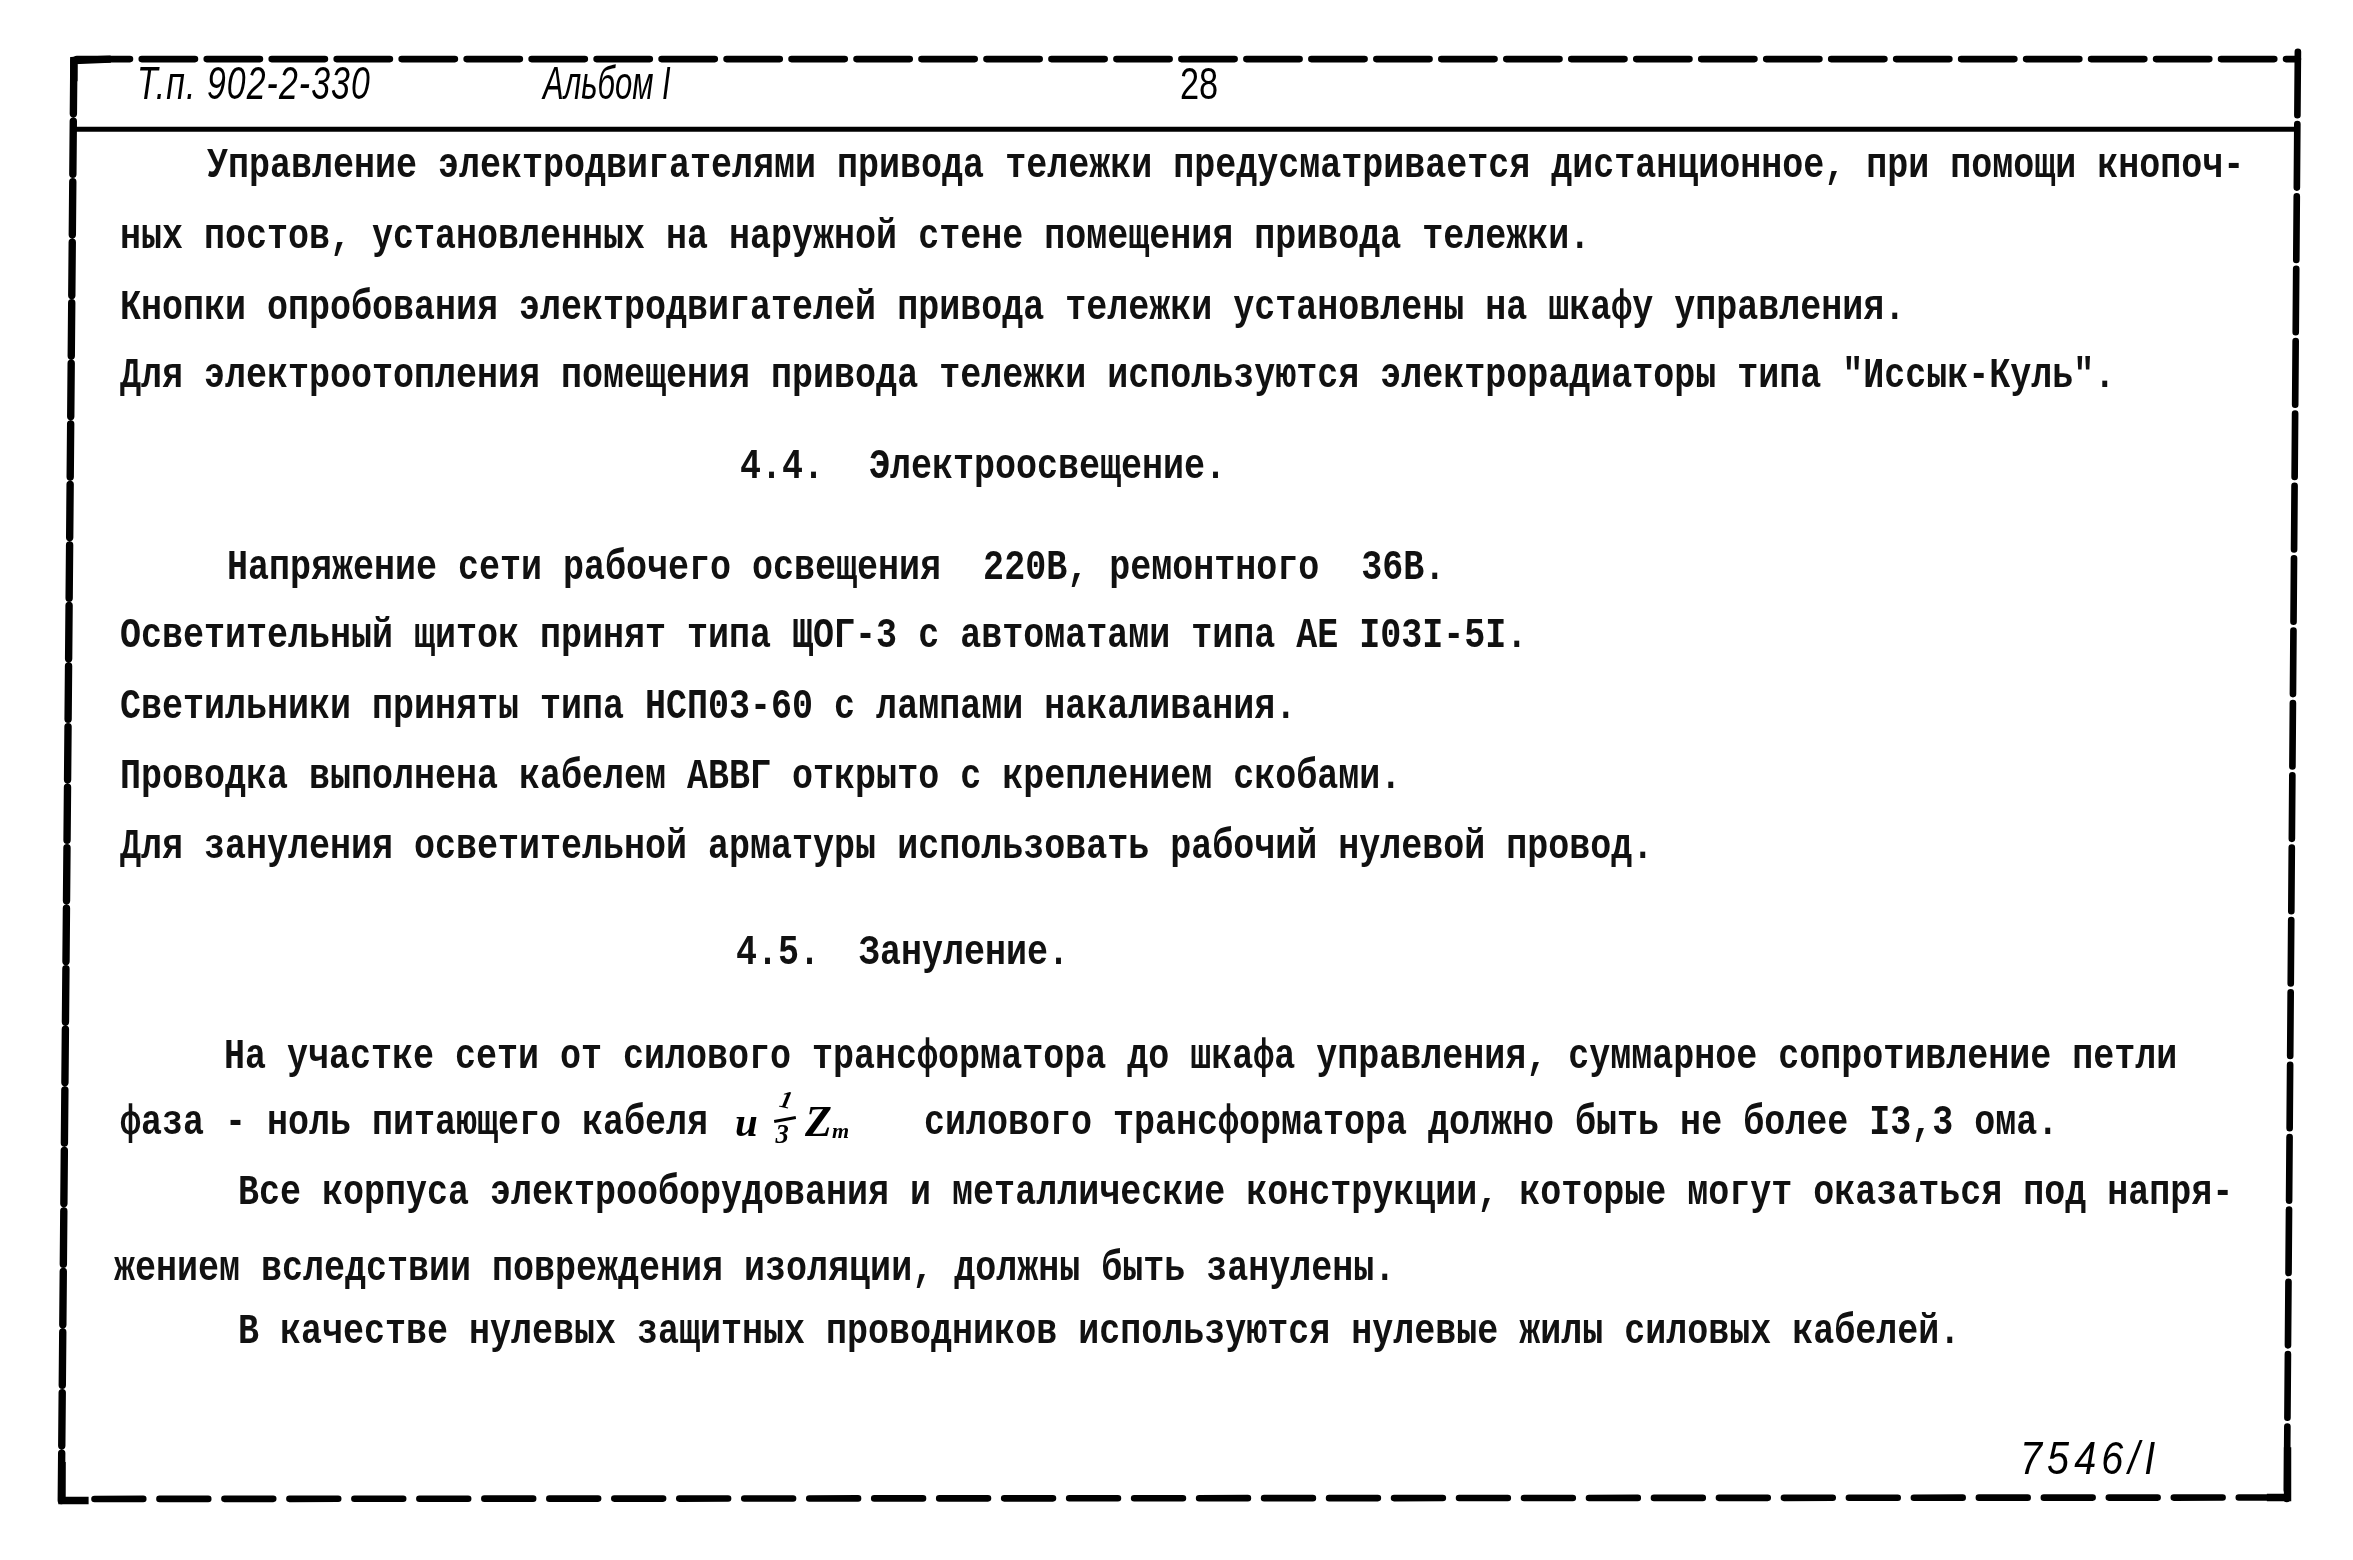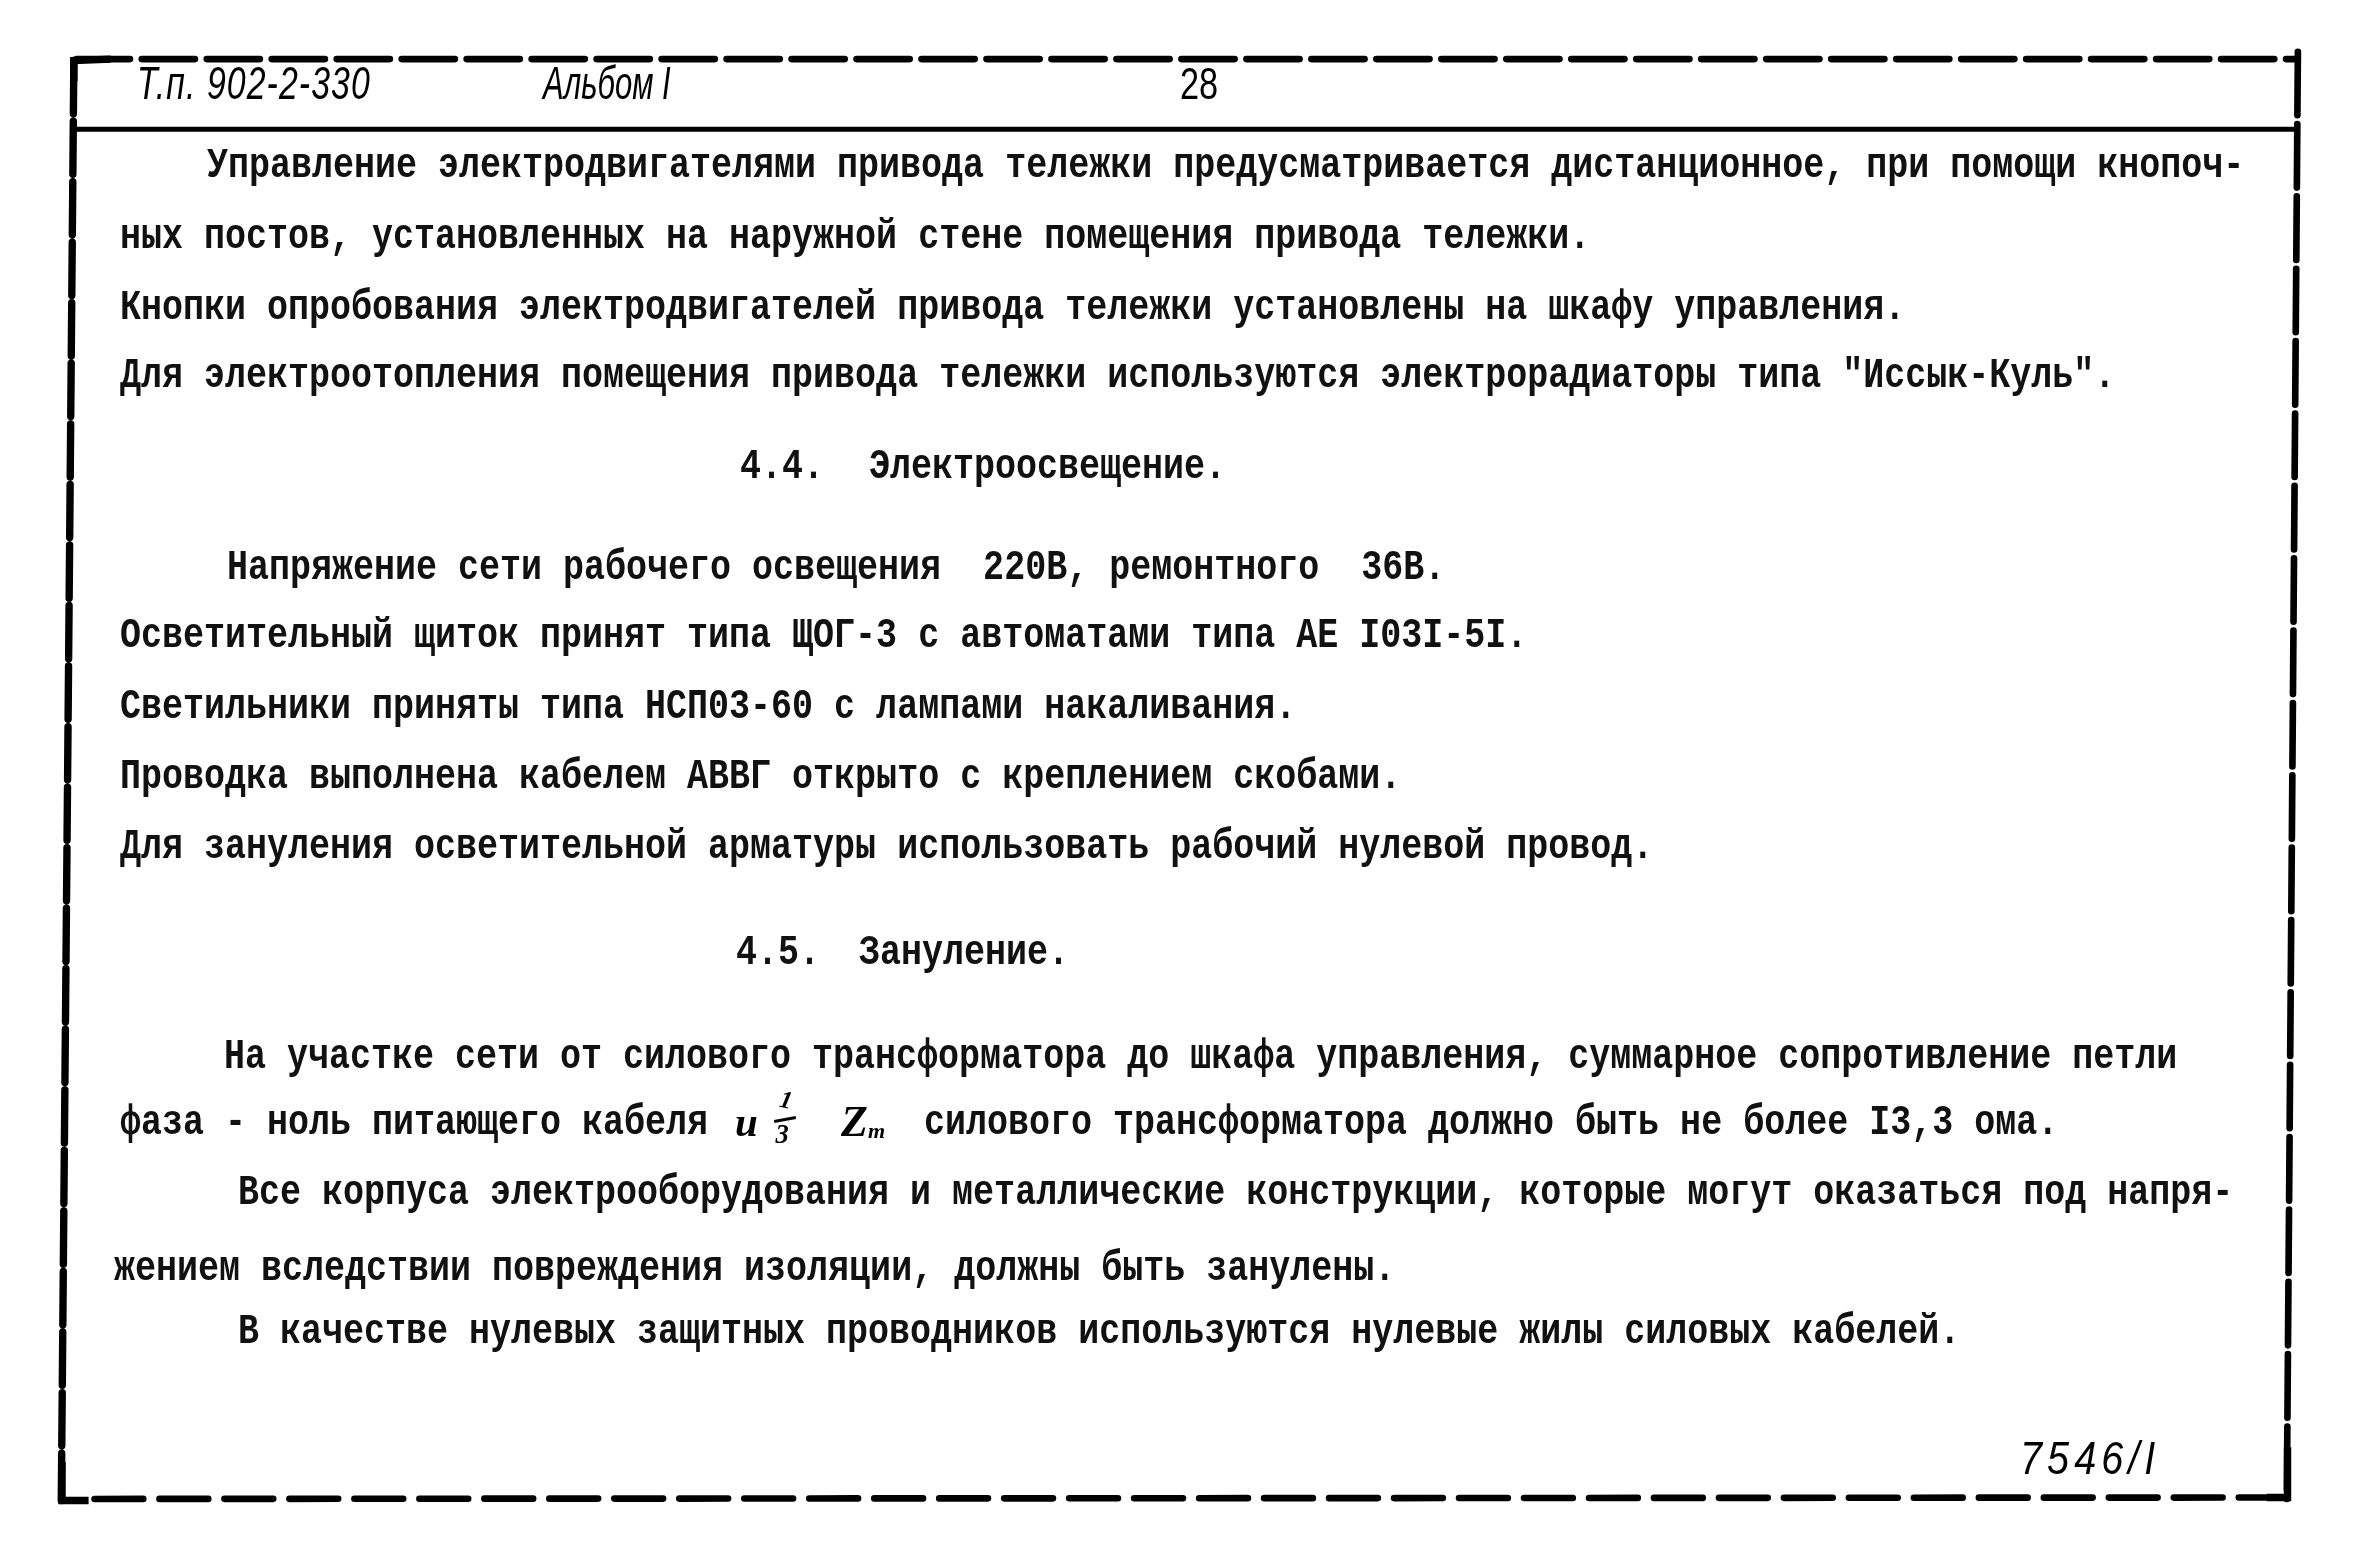--- a/index.html
+++ b/index.html
@@ -41,21 +41,21 @@
     font-style: italic;
     font-weight: bold;
     color: #000;
     line-height: 1;
   }
   .f-i   { left: 735px;  top: 1102px; font-size: 41px; }
   .f-frac { position: absolute; left: 774px; top: 1087px; width: 25px; height: 66px; }
   .f-num { position: absolute; left: 5.9px; top: 0px; font-size: 25px; transform: rotate(12deg); }
   .f-bar { position: absolute; left: 0; top: 31px; width: 22px; height: 3px; background: #000; transform: rotate(-10deg); }
   .f-den { position: absolute; left: 1.5px; top: 34px; font-size: 26.6px; }
-  .f-z   { left: 841px; top: 1100px; font-size: 44px; font-style: italic; }
+  .f-z   { left: 805px; top: 1100px; font-size: 44px; font-style: italic; }
   .f-zsub { font-size: 22px; vertical-align: -1.5px; }
 </style>
 </head>
 <body>
 
 <div class="page">
 
   <svg class="frame" viewBox="0 0 3188 2114" xmlns="http://www.w3.org/2000/svg">
 
     <line x1="104" y1="80" x2="3112" y2="80" stroke="#000" stroke-width="9" stroke-dasharray="72 16" stroke-linecap="round"></line>

